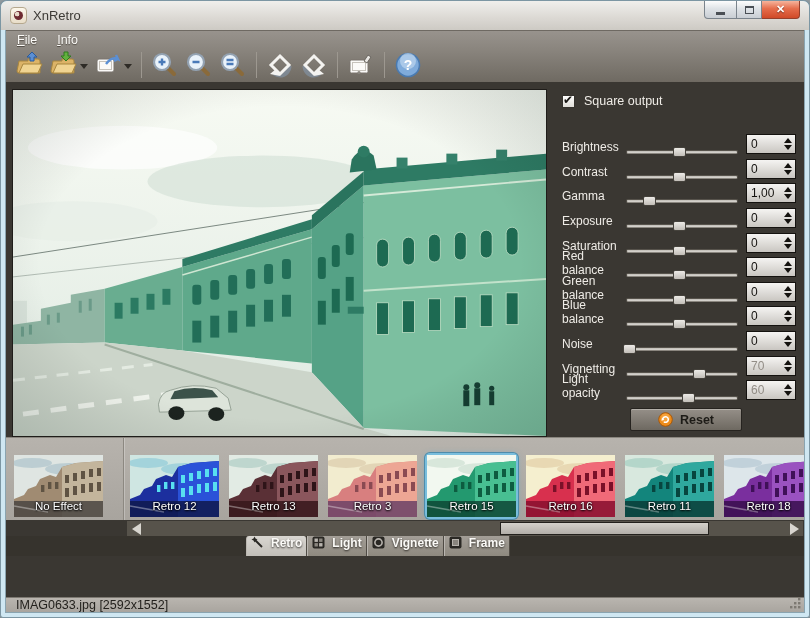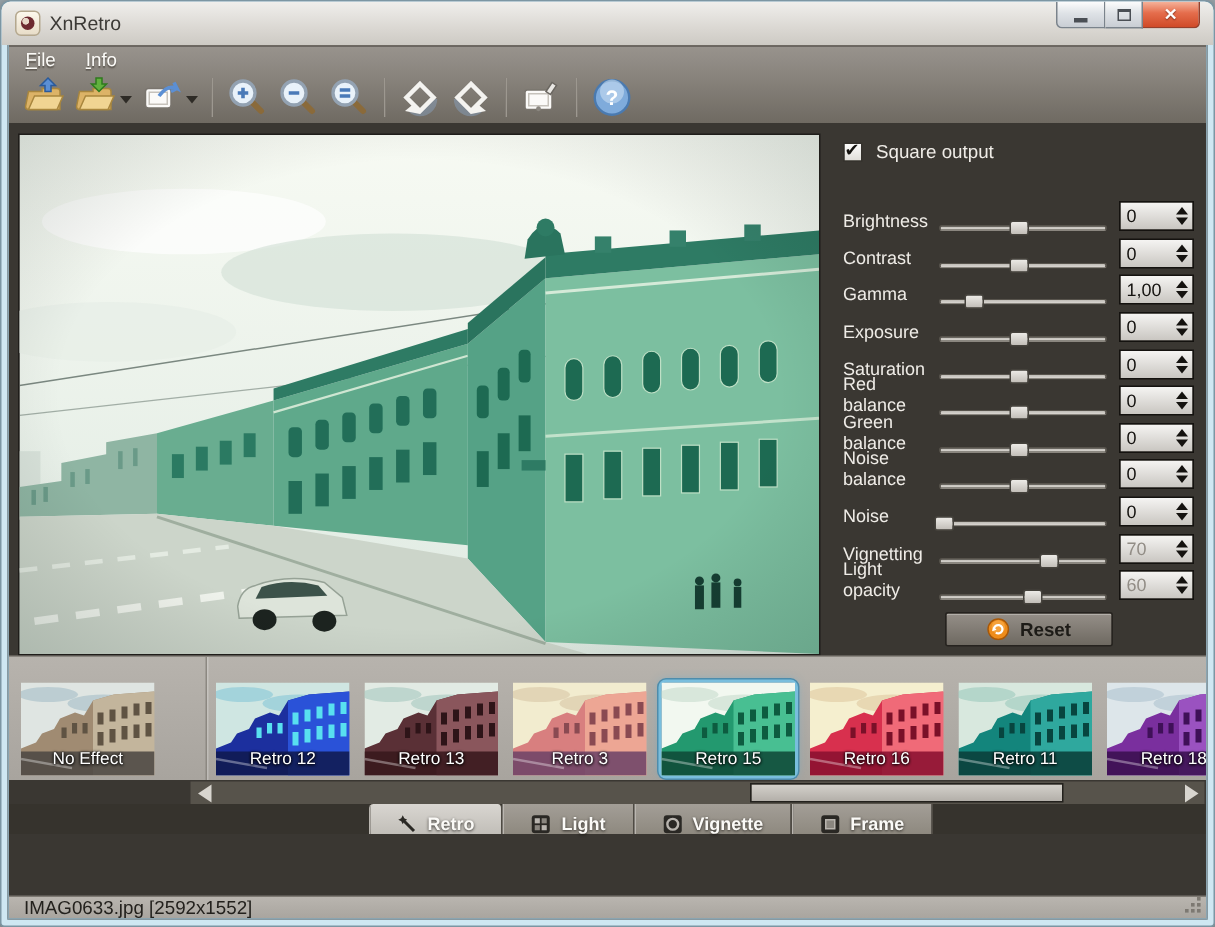--- a/index.html
+++ b/index.html
@@ -70,21 +70,21 @@
   .sarrows .up{border-bottom:5px solid #14120f;}
   .sarrows .dn{border-top:5px solid #14120f;}
   .reset-row{margin:8px 0 0 68px;}
   .reset-btn{width:112px; height:23px; display:flex; align-items:center; justify-content:center; gap:7px;
     background:linear-gradient(#958f88,#6e6961); border:1px solid #26231f; border-radius:2px;
     box-shadow:inset 0 1px 0 #b3afa9; cursor:default;}
   .reset-label{font-size:12.5px; font-weight:bold; color:#1d1b17;}
   
   .thumbs{height:101px; background:linear-gradient(#b7b3ad,#a8a49e); display:flex;
     border-top:1px solid #8a867f;}
-  .noeffect-zone{width:132px; padding:17px 16px 0 8px; border-right:1px solid #8c8881;
+  .noeffect-zone{width:118px; padding:17px 16px 0 8px; border-right:1px solid #8c8881;
     box-shadow:1px 0 0 rgba(255,255,255,.25);}
   .retro-zone{display:flex; gap:10px; padding:17px 0 0 6px; overflow:hidden; flex:1;}
   .tile{width:89px; height:62px; position:relative; flex:none; cursor:pointer;}
   .tile svg{position:absolute; inset:0; width:100%; height:100%;}
   .tile-label{position:absolute; left:0; right:0; bottom:5px; text-align:center; font-size:11.5px;
     color:#fff; text-shadow:0 1px 2px #000, 0 0 2px #000;}
   .tile.selected{box-shadow:0 0 0 2px #79bedd, 0 0 0 3px #4e8cab, 0 0 7px rgba(90,170,210,.9);
     border-radius:3px;}
   .t-sky{fill:var(--sky);} .t-cloud{fill:var(--cloud); opacity:.55;}
   .t-bldA{fill:var(--bldA);} .t-bldB{fill:var(--bldB);} .t-win{fill:var(--win);}
@@ -93,21 +93,21 @@
   .scrollrow{height:20px; margin-left:120px; display:flex; background:#57534b; border:1px solid #3a3732;
     border-bottom:none;}
   .sarrow{width:18px; display:flex; align-items:center; justify-content:center; cursor:pointer;}
   .tri-l{width:0; height:0; border:6px solid transparent; border-left:0; border-right:9px solid #d8d5cf;}
   .tri-r{width:0; height:0; border:6px solid transparent; border-right:0; border-left:9px solid #d8d5cf;}
   .strack2{flex:1; position:relative;}
   .sthumb2{position:absolute; left:55.5%; width:32.7%; top:1px; bottom:1px;
     background:linear-gradient(#d4d1cb,#b3afa9); border:1px solid #23211d; cursor:pointer;}
   
   .tabbar{height:24px; background:#36332d; display:flex; padding-left:240px;}
-  .tab{display:flex; align-items:flex-end; gap:7px; padding:0 18px; cursor:pointer;
+  .tab{display:flex; align-items:flex-start; gap:7px; padding:0 4px; cursor:pointer;
     background:linear-gradient(#a39e97,#8e897f); border-left:1px solid #bab6b0; border-right:1px solid #4f4b44;}
   .tab.active{background:linear-gradient(#d9d6d1,#c1beb8); border-radius:3px 3px 0 0;}
   .tab-label{font-size:12px; font-weight:bold; color:#fbfaf7; text-shadow:0 1px 2px rgba(20,18,14,.85);}
   .tab-ico{width:13px; height:13px; flex:none;}
   
   .statusbar{height:23px; flex:1; background:linear-gradient(#b9b5af,#a9a59f); border-top:1px solid #7d7972;
     display:flex; align-items:center; padding:0 6px 0 10px; position:relative;margin-top:41px;}
   .status-text{font-size:12.5px; color:#23211d;}
   .grip{position:absolute; right:3px; bottom:3px;}
   u{text-decoration:underline;}
@@ -422,21 +422,21 @@
     </div>
     <div class="spin">
       <span class="sval">0</span>
       <span class="sarrows">
                   <i class="up"></i>
                   <i class="dn"></i>
                 </span>
     </div>
   </div>
             <div class="srow">
-    <span class="slabel">Noise balance</span>
+    <span class="slabel">Blue balance</span>
     <div class="strack">
       <div class="sthumb" style="left: calc(48% - 6.5px);"></div>
     </div>
     <div class="spin">
       <span class="sval">0</span>
       <span class="sarrows">
                   <i class="up"></i>
                   <i class="dn"></i>
                 </span>
     </div>

